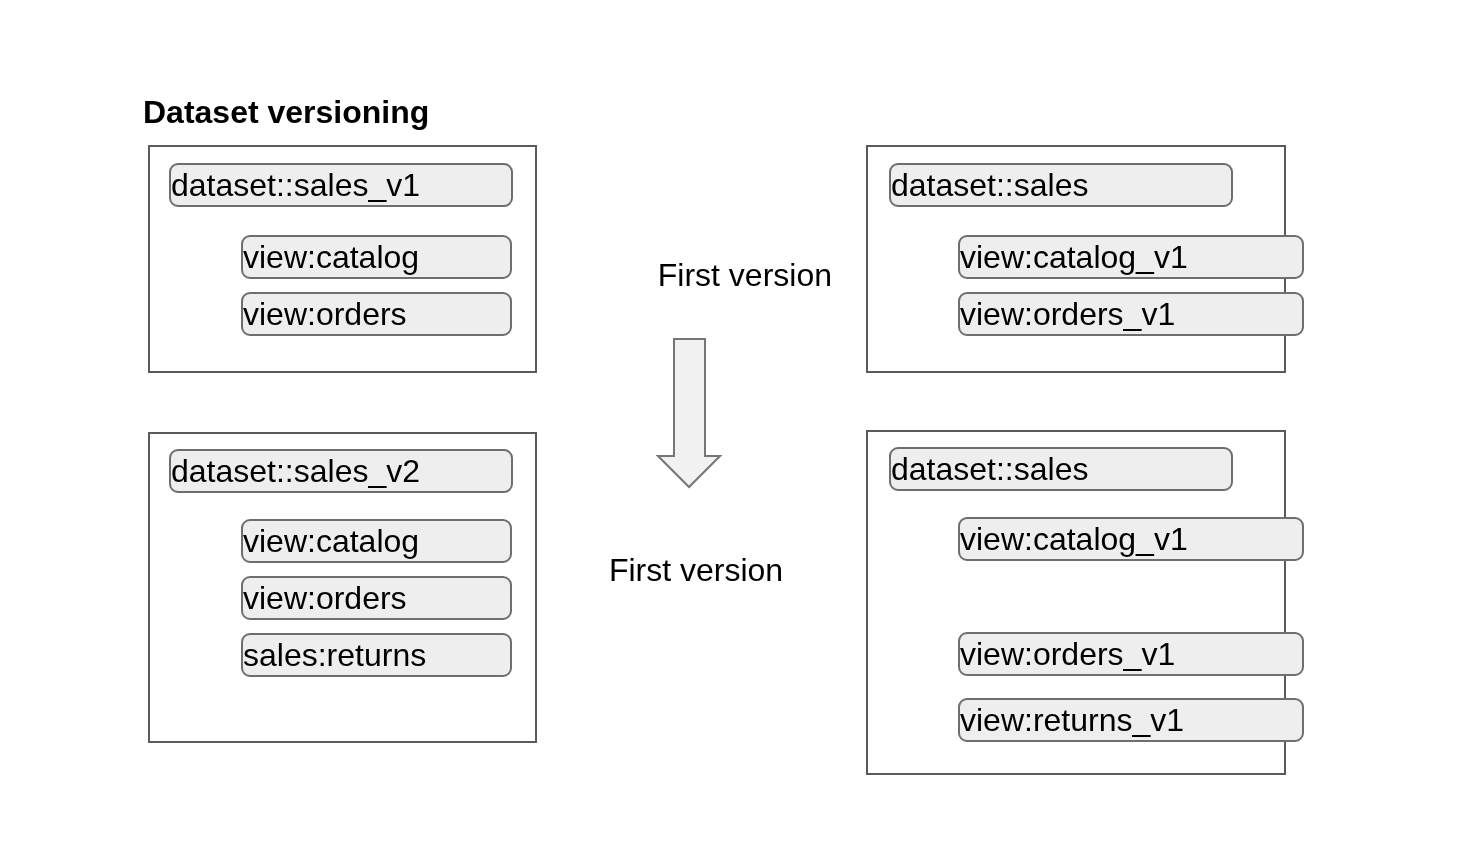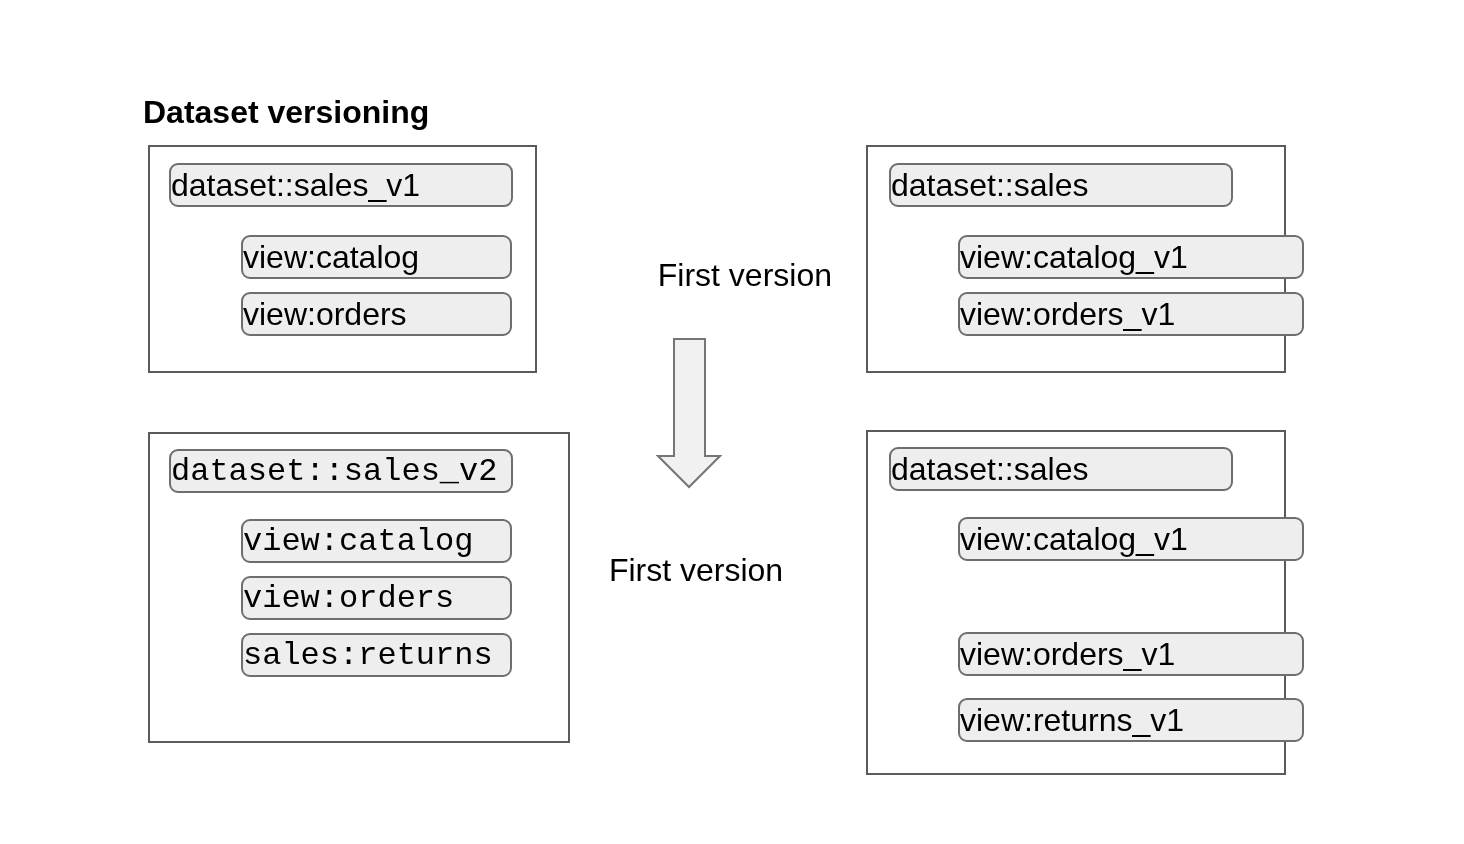--- a/index.html
+++ b/index.html
@@ -102,21 +102,21 @@
   <div class="center-label" style="top:257px;text-align:right;">First version</div>
 
   <div class="arrow-wrap">
     <svg viewBox="0 0 66 152" xmlns="http://www.w3.org/2000/svg" aria-hidden="true">
       <polygon points="18,2 49,2 49,119 64,119 33,150 2,119 18,119"></polygon>
     </svg>
   </div>
 
   <div class="center-label" style="top:552px;">First version</div>
 
-  <div class="group-box" style="left:148px; top:432px; width:422px; height:311px;font-family:Liberation Mono, monospace;">
+  <div class="group-box" style="left:148px; top:432px; width:389px; height:311px;">
     <div class="pill dataset-pill" style="top:15px;">dataset::sales_v2</div>
     <div class="pill view-pill" style="top:85px;">view:catalog</div>
     <div class="pill view-pill" style="top:142px;">view:orders</div>
     <div class="pill view-pill" style="top:199px;">sales:returns</div>
   </div>
 
   <div class="group-box right" style="left:866px; top:430px; width:420px; height:345px;">
     <div class="pill dataset-pill" style="top:15px;">dataset::sales</div>
     <div class="pill view-pill" style="top:85px;">view:catalog_v1</div>
     <div class="pill view-pill" style="top:200px;">view:orders_v1</div>

